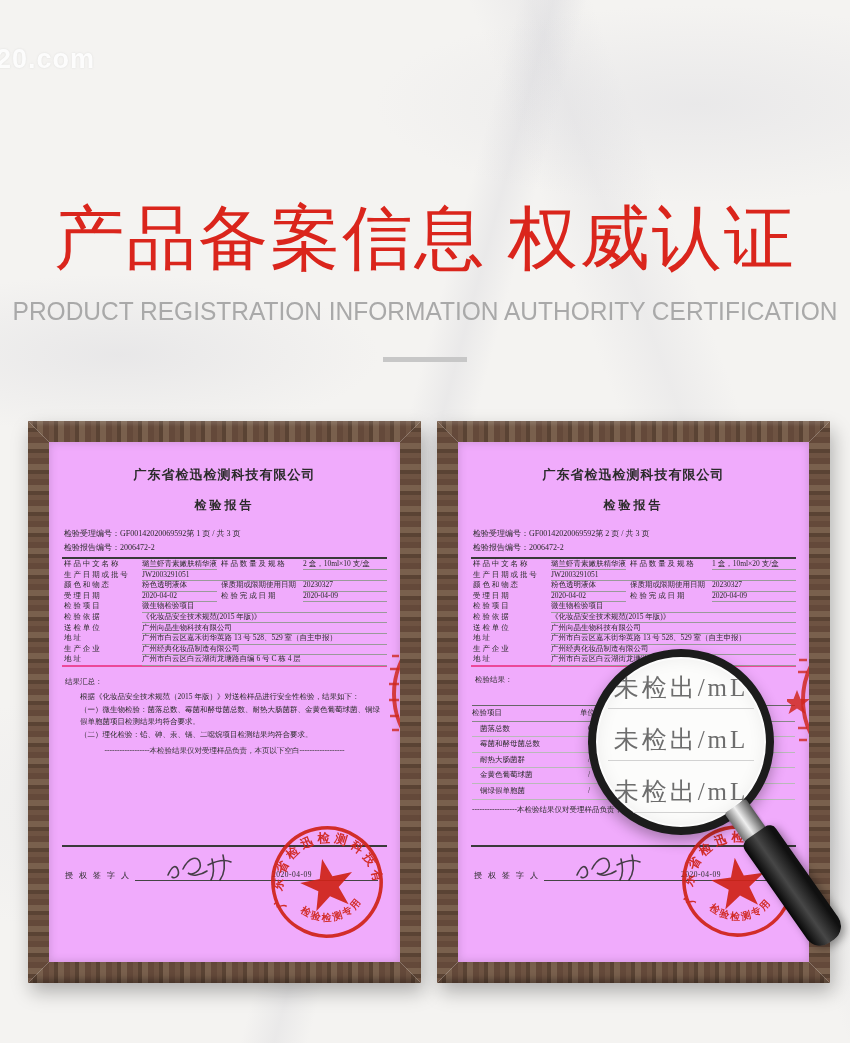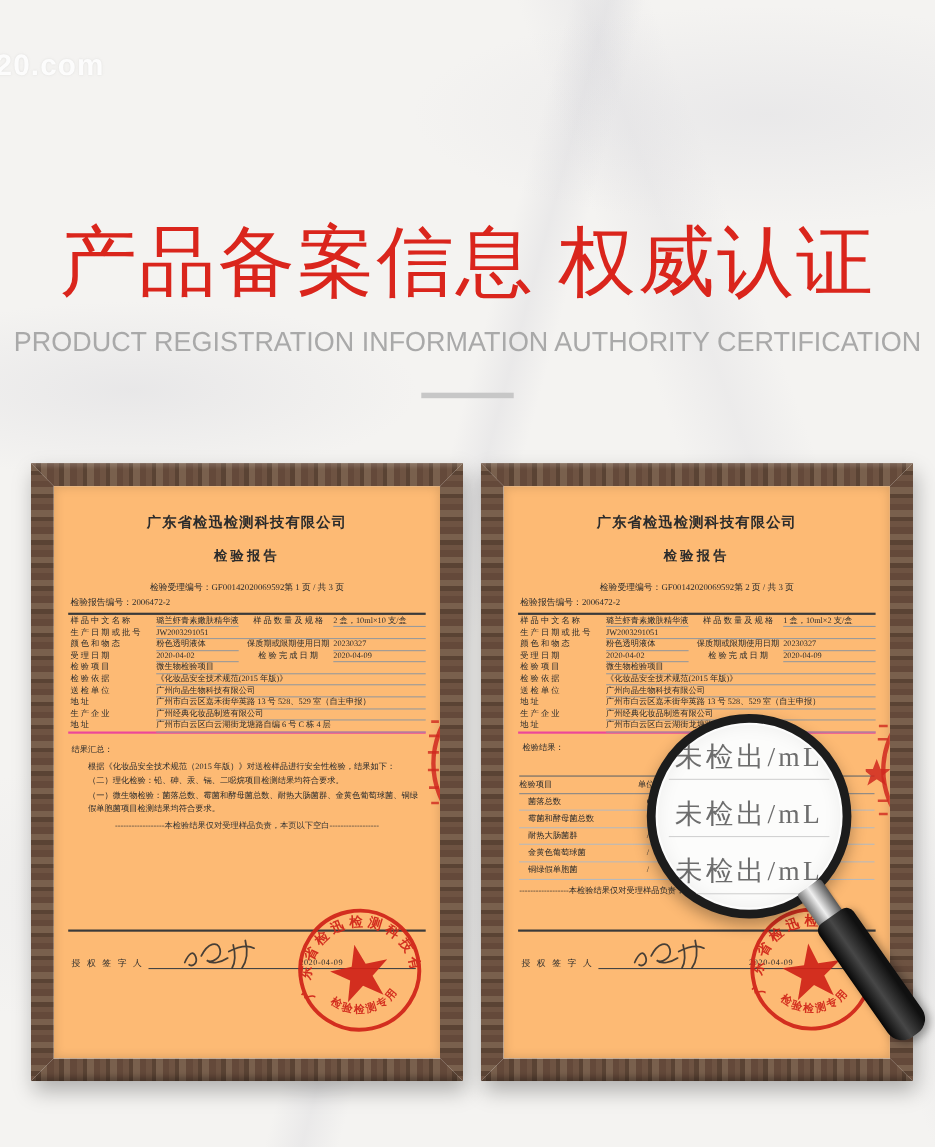--- a/index.html
+++ b/index.html
@@ -25,34 +25,34 @@
   .frame{position:absolute;top:421px;width:393px;height:562px;box-shadow:3px 9px 18px rgba(0,0,0,.28);}
   .frame.left{left:28px;} .frame.right{left:437px;}
   .wood-h{position:absolute;left:0;right:0;height:21px;
     background:repeating-linear-gradient(90deg,#6e5342 0 5px,#5a4334 5px 9px,#79604d 9px 15px,#64493a 15px 21px);}
   .wood-v{position:absolute;top:0;bottom:0;width:21px;
     background:repeating-linear-gradient(0deg,#6e5342 0 5px,#5a4334 5px 9px,#79604d 9px 15px,#64493a 15px 21px);}
   .wt{top:0;clip-path:polygon(0 0,100% 0,calc(100% - 21px) 100%,21px 100%);box-shadow:inset 0 3px 4px rgba(255,255,255,.15);}
   .wb{bottom:0;clip-path:polygon(21px 0,calc(100% - 21px) 0,100% 100%,0 100%);box-shadow:inset 0 -4px 6px rgba(0,0,0,.3);}
   .wl{left:0;clip-path:polygon(0 0,100% 21px,100% calc(100% - 21px),0 100%);}
   .wr{right:0;clip-path:polygon(0 21px,100% 0,100% 100%,0 calc(100% - 21px));}
-  .paper{position:absolute;inset:21px;background:#fdba74;overflow:hidden;
+  .paper{position:absolute;inset:21px;background:#f0abfc;overflow:hidden;
     box-shadow:inset 0 0 10px rgba(0,0,0,.16);font-family:"Liberation Serif",serif;color:#2b2b2b;}
 
   
   .cert-company{text-align:center;font-size:13px;font-weight:bold;margin-top:24px;letter-spacing:1px;}
   .cert-title{text-align:center;font-size:12px;font-weight:bold;margin-top:13px;letter-spacing:3px;}
   .meta{margin:14px 15px 0;font-size:8px;}
-  .meta-l1{display:flex;justify-content:center;}
+  .meta-l1{display:flex;justify-content:flex-start;}
   .meta-l2{margin-top:3px;}
   .itable{margin:4px 13px 0;border-top:2px solid #3a3a3a;border-bottom:2px solid #ec4899;font-size:7.5px;}
   .irow{display:flex;align-items:baseline;height:10.6px;line-height:10.4px;}
   .irow .lab{width:78px;padding-left:2px;white-space:nowrap;overflow:hidden;}
   .irow .val{flex:1;border-bottom:0.5px solid #9a9a9a;white-space:nowrap;overflow:hidden;}
-  .irow .lab2{width:82px;padding-left:4px;white-space:nowrap;overflow:hidden;text-align:center;}
+  .irow .lab2{width:82px;padding-left:4px;white-space:nowrap;overflow:hidden;}
   .irow .val2{width:84px;border-bottom:0.5px solid #9a9a9a;white-space:nowrap;overflow:hidden;}
   .irow .lab2:empty,.irow .val2:empty{display:none;}
 
   .summary{margin:9px 16px 0;font-size:7.5px;line-height:1.6;}
   .summary-h{margin-bottom:3px;}
   .sline{padding-left:15px;margin-bottom:1px;}
   .snote{text-align:center;margin-top:4px;font-size:7.5px;color:#333;}
 
   .results{margin:8px 14px 0;font-size:7.5px;}
   .res-h{margin-left:3px;}
@@ -175,23 +175,23 @@
           <span class="val">广州市白云区白云湖街龙塘路自编 6 号 C 栋 4 层</span>
 
         </div>
       </div>
     <div class="summary">
       <div class="summary-h">结果汇总：</div>
       <div>
 
           <div class="sline">根据《化妆品安全技术规范（2015 年版）》对送检样品进行安全性检验，结果如下：</div>
 
+          <div class="sline">（一）微生物检验：菌落总数、霉菌和酵母菌总数、耐热大肠菌群、金黄色葡萄球菌、铜绿假单胞菌项目检测结果均符合要求。</div>
+
           <div class="sline">（二）理化检验：铅、砷、汞、镉、二噁烷项目检测结果均符合要求。</div>
-
-          <div class="sline">（一）微生物检验：菌落总数、霉菌和酵母菌总数、耐热大肠菌群、金黄色葡萄球菌、铜绿假单胞菌项目检测结果均符合要求。</div>
         </div>
       <div class="snote">------------------本检验结果仅对受理样品负责，本页以下空白------------------</div>
     </div>
     <div class="sig-hr"></div>
     <div class="sig-row">
       <span class="sig-label">授 权 签 字 人</span>
       <span class="sig-line">
         <svg class="sig-svg" width="78" height="32" viewBox="0 0 78 32">
           <g fill="none" stroke="#2e2e2e" stroke-width="1.6" stroke-linecap="round" opacity=".88">
             <path d="M5,24 C9,15 13,13 15,19 C17,25 12,28 9,26"></path>
@@ -241,21 +241,21 @@
         <span>第 2 页 / 共 3 页</span>
       </div>
       <div class="meta-l2">检验报告编号：2006472-2</div>
     </div>
     <div class="itable">
 
         <div class="irow">
           <span class="lab">样 品 中 文 名 称</span>
           <span class="val">璐兰虾青素嫩肤精华液</span>
           <span class="lab2">样 品 数 量 及 规 格</span>
-          <span class="val2">1 盒，10ml×2 支/盒</span>
+          <span class="val2">1 盒，10ml×20 支/盒</span>
         </div>
 
         <div class="irow">
           <span class="lab">生 产 日 期 或 批 号</span>
           <span class="val">JW2003291051</span>
 
         </div>
 
         <div class="irow">
           <span class="lab">颜 色 和 物 态</span>

